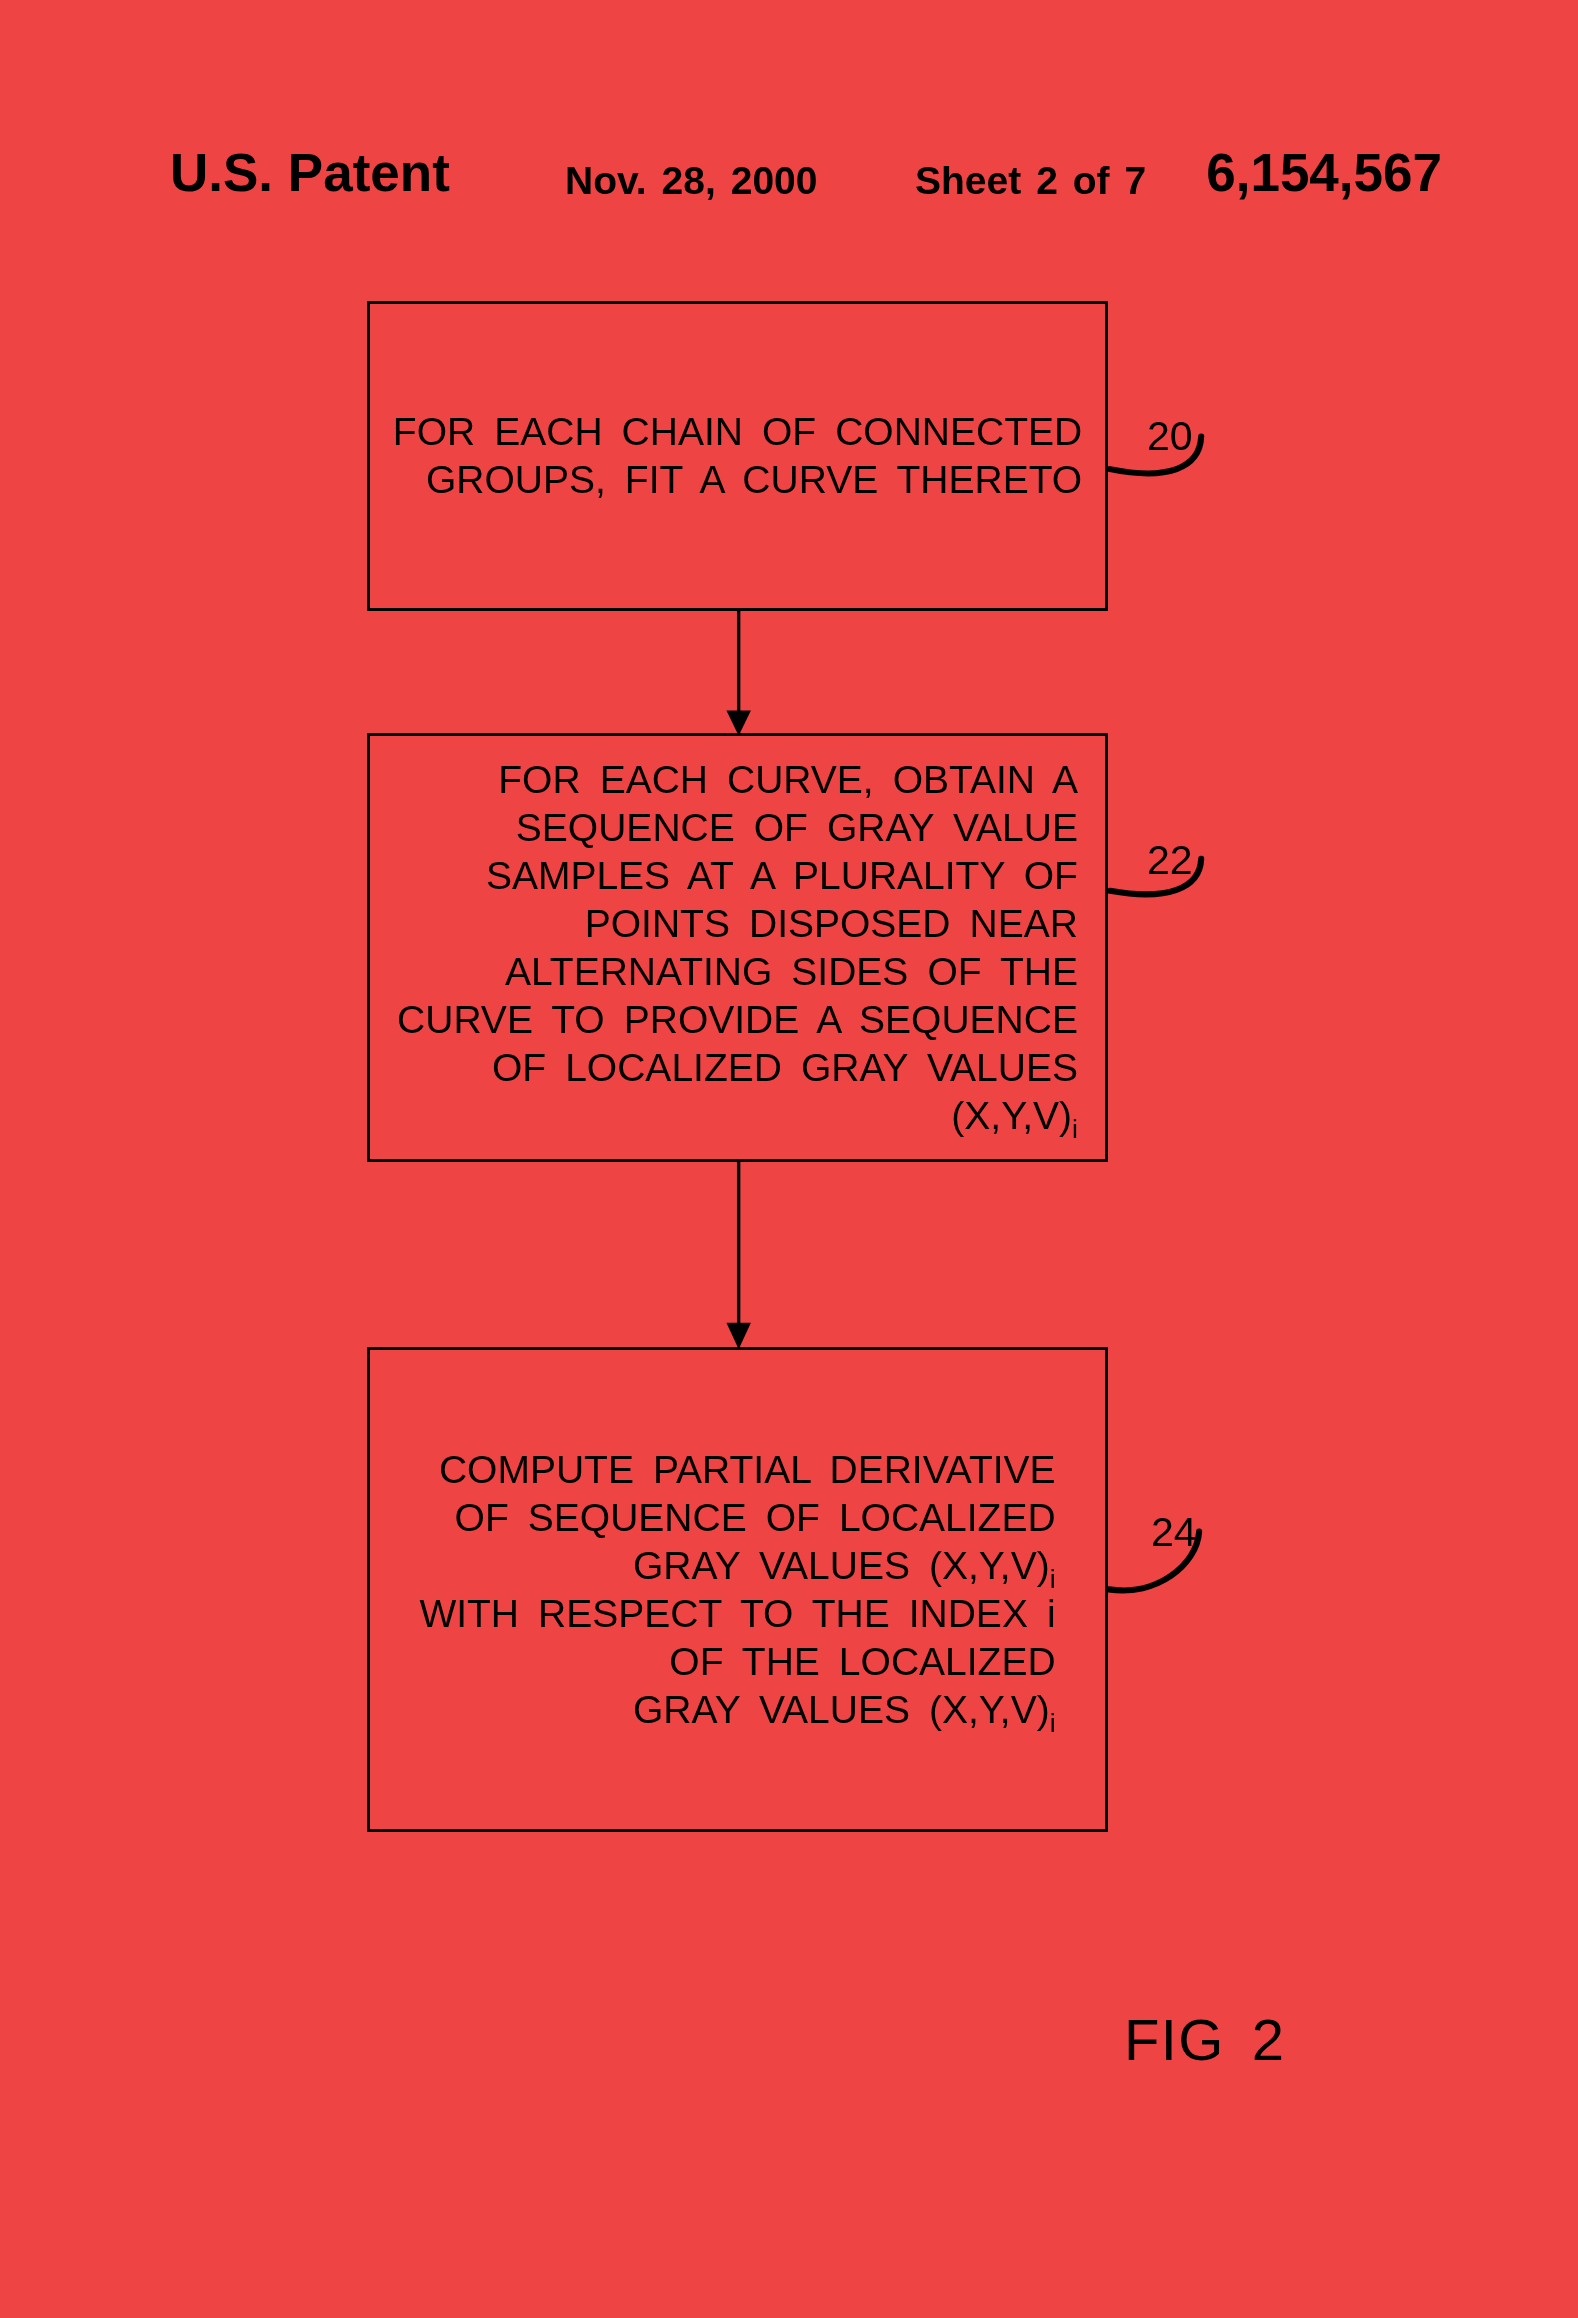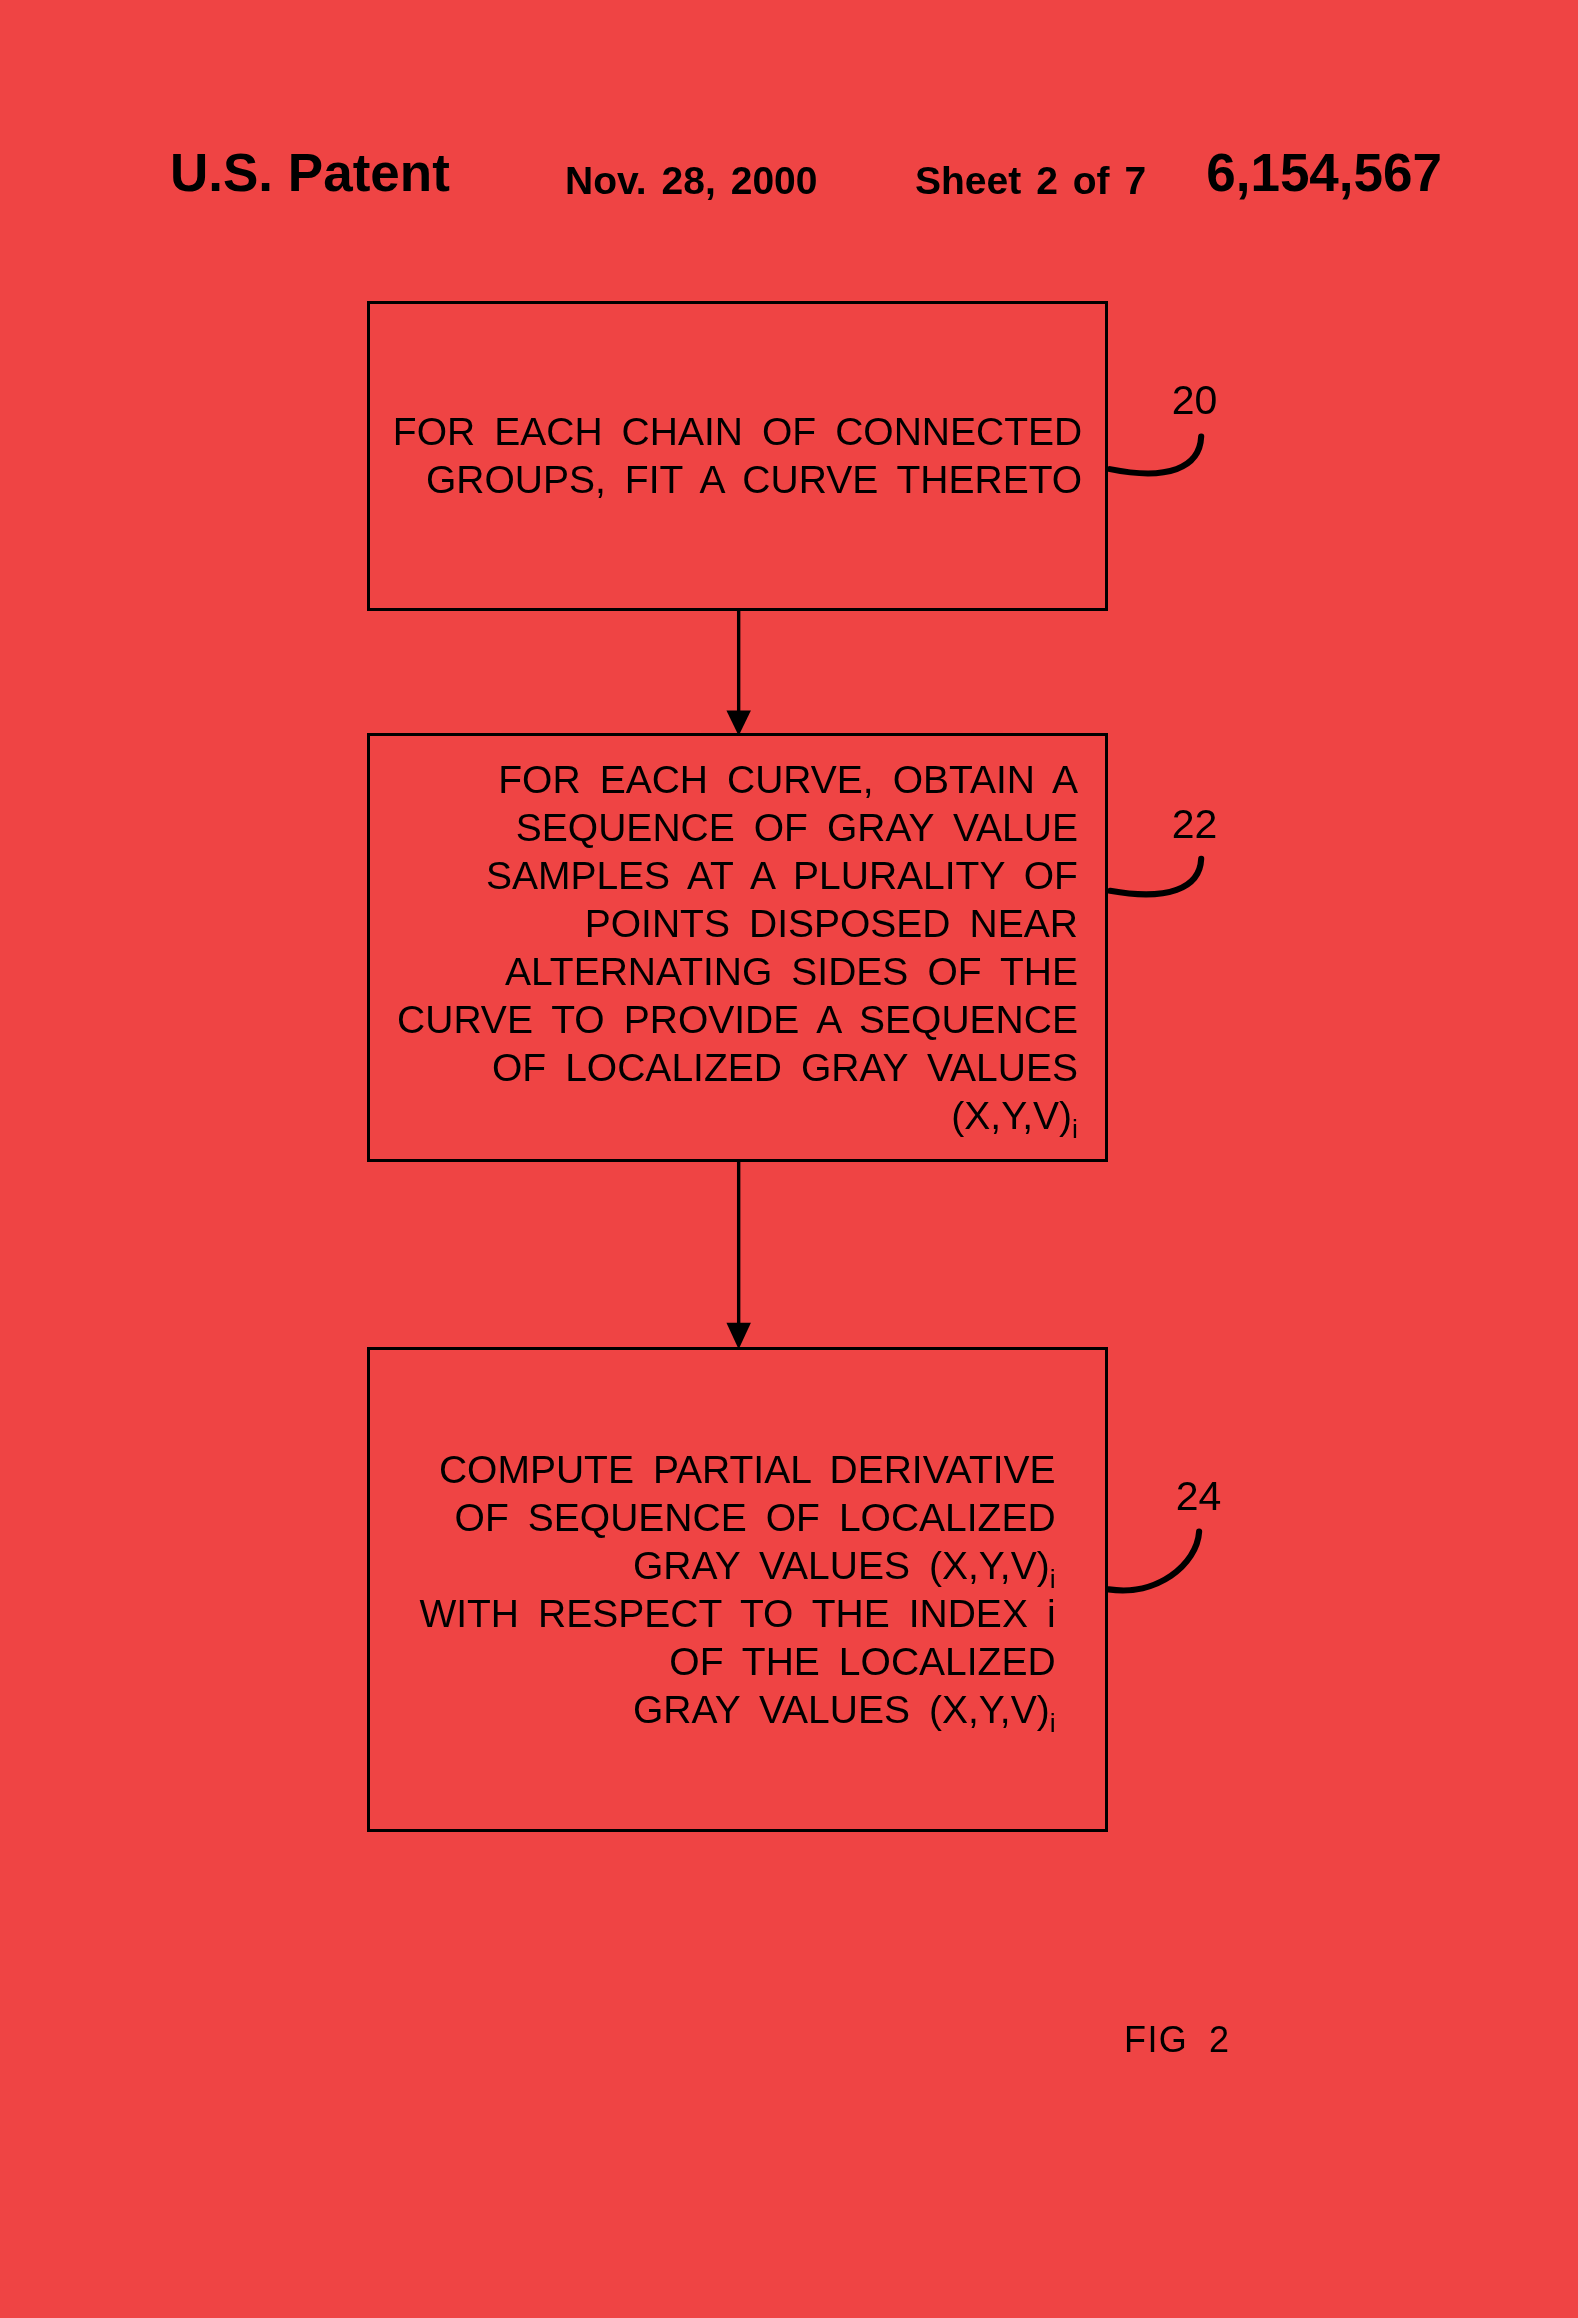--- a/index.html
+++ b/index.html
@@ -57,44 +57,44 @@
     vertical-align: -0.35em;
   }
   .box-20 { left: 367px; top: 301px;  width: 741px; height: 310px; }
   .box-22 { left: 367px; top: 733px; width: 741px; height: 429px; }
   .box-24 { left: 367px; top: 1347px; width: 741px; height: 485px; }
 
   
   .ref-label {
     position: absolute;
     width: 95px;
-    text-align: center;
     font-size: 41px;
     line-height: 41px;
     white-space: nowrap;
+    margin-top: 36px;
   }
   .ref-20 { left: 1147px; top: 380px; }
   .ref-22 { left: 1147px; top: 804px; }
   .ref-24 { left: 1151px; top: 1476px; }
 
   
   .connectors {
     position: absolute;
     left: 0; top: 0;
     width: 1578px;
     height: 2319px;
     pointer-events: none;
   }
 
   
   .fig-caption {
     position: absolute;
     left: 1124px;
     top: 2015px;
-    font-size: 36px;
+    font-size: 58px;
     line-height: 50px;
     letter-spacing: 1.4px;
     word-spacing: 9.5px;
     white-space: nowrap;
   }
 </style>
 </head>
 <body>
 
 <div class="page">

